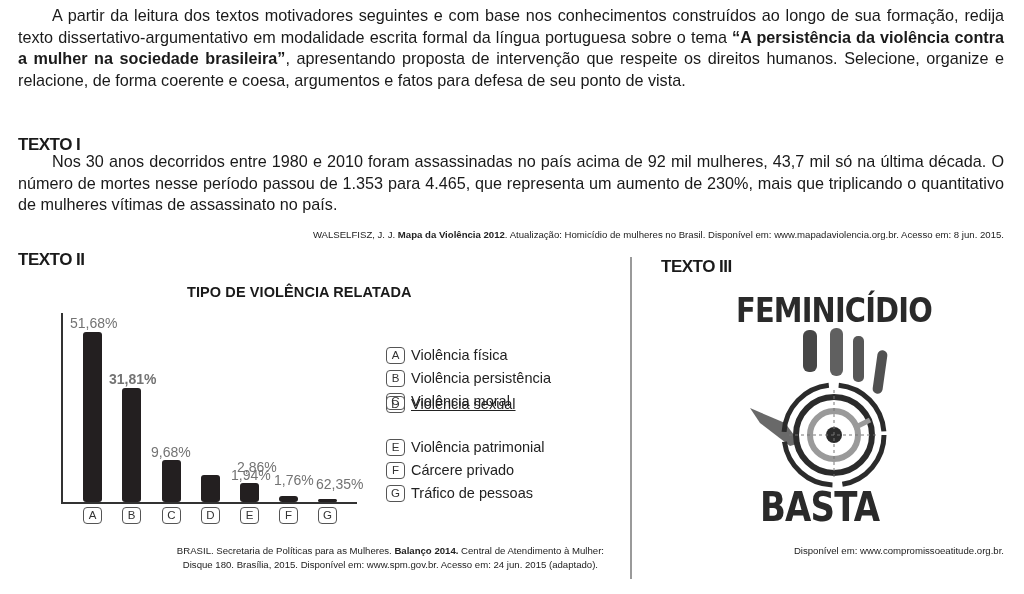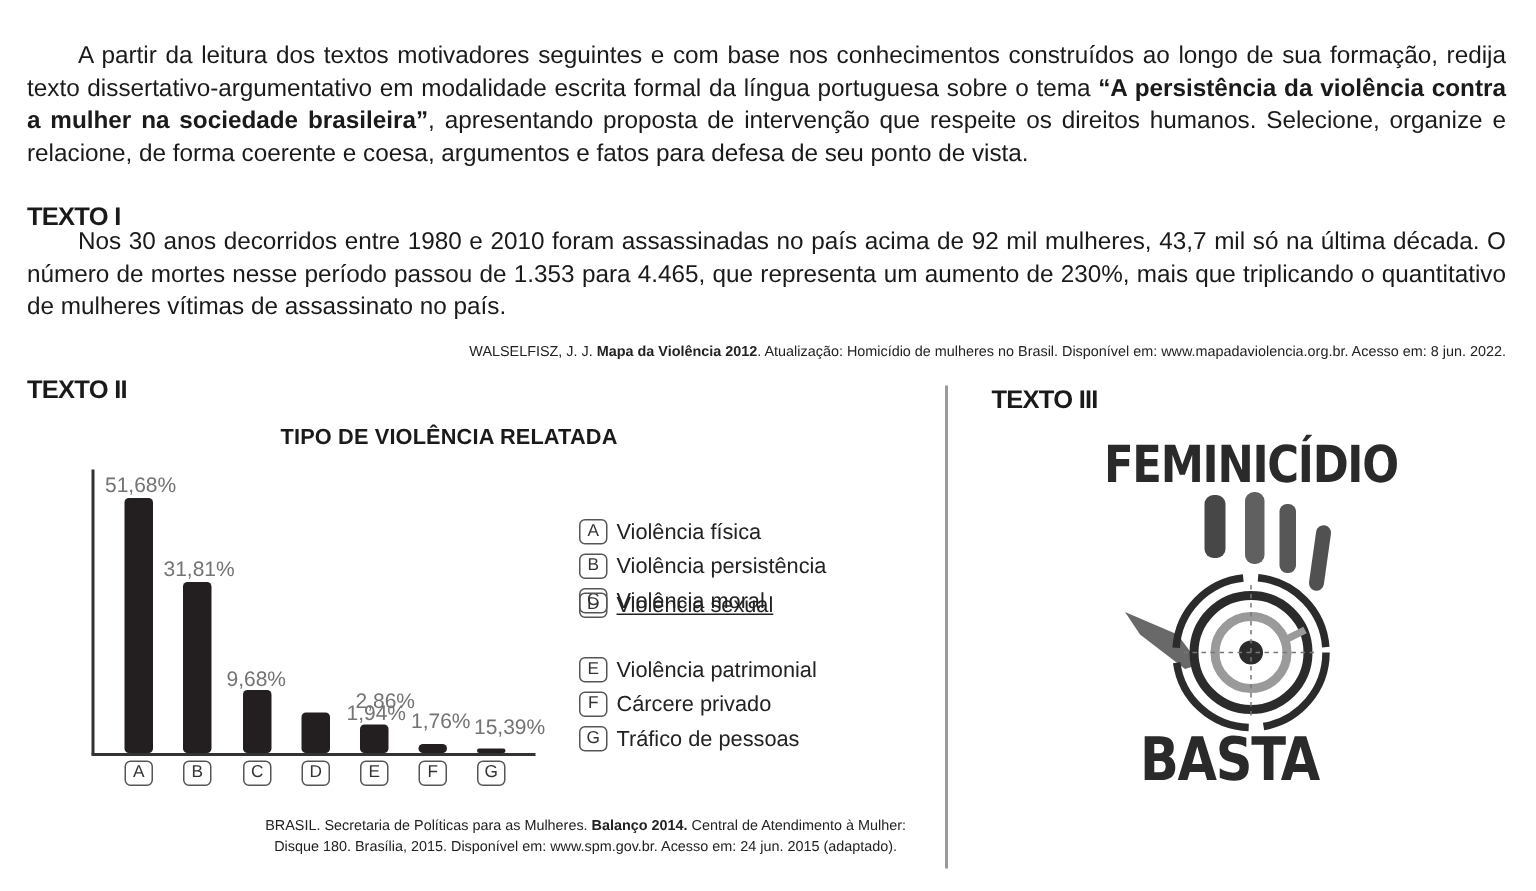--- a/index.html
+++ b/index.html
@@ -21,56 +21,56 @@
   .legend-item { position:absolute; left:386px; height:18px; font-size:14.5px; color:#222; white-space:nowrap; }
   .legend-item .box { position:relative; display:inline-block; vertical-align:middle; margin-right:6px; top:-1px; }
   .divider { position:absolute; left:630px; top:257px; width:2px; height:322px; background:#9a9a9a; }
   .poster { position:absolute; left:730px; top:288px; width:200px; height:240px; }
   .stencil { font-family:"DejaVu Sans", sans-serif; font-weight:bold; color:#2a2a2a;
              position:absolute; letter-spacing:-1px; transform:scaleX(0.85); transform-origin:left top; }
 </style>
 </head>
 <body>
 
-<div class="para" style="top:27px;">
+<div class="para" style="top:5px;">
   <p class="indent">
     <span>A partir da leitura dos textos motivadores seguintes e com base nos conhecimentos construídos ao longo de sua formação, redija texto dissertativo-argumentativo em modalidade escrita formal da língua portuguesa sobre o tema </span><b>“A persistência da violência contra a mulher na sociedade brasileira”</b><span>, apresentando proposta de intervenção que respeite os direitos humanos. Selecione, organize e relacione, de forma coerente e coesa, argumentos e fatos para defesa de seu ponto de vista.</span>
   </p>
 </div>
 
 <div class="heading" style="left:18px; top:135px;">TEXTO I</div>
 <div class="para" style="top:151px;">
   <p class="indent">Nos 30 anos decorridos entre 1980 e 2010 foram assassinadas no país acima de 92 mil mulheres, 43,7 mil só na última década. O número de mortes nesse período passou de 1.353 para 4.465, que representa um aumento de 230%, mais que triplicando o quantitativo de mulheres vítimas de assassinato no país.</p>
 </div>
 <div class="ref" style="right:20px; top:228px;">
-  <span>WALSELFISZ, J. J. </span><b>Mapa da Violência 2012</b><span>. Atualização: Homicídio de mulheres no Brasil. Disponível em: www.mapadaviolencia.org.br. Acesso em: 8 jun. 2022.</span>
+  <span>WALSELFISZ, J. J. </span><b>Mapa da Violência 2012</b><span>. Atualização: Homicídio de mulheres no Brasil. Disponível em: www.mapadaviolencia.org.br. Acesso em: 8 jun. 2015.</span>
 </div>
 
 <div class="heading" style="left:18px; top:250px;">TEXTO II</div>
 <div class="chart-title">TIPO DE VIOLÊNCIA RELATADA</div>
 
 <div>
   <div class="axis-v"></div>
   <div class="axis-h"></div>
 
   <div class="bar" style="left:83px; height:170px;"></div>
   <div class="bar" style="left:122px; height:114px;"></div>
   <div class="bar" style="left:162px; height:42px;"></div>
   <div class="bar" style="left:201px; height:27px;"></div>
   <div class="bar" style="left:240px; height:19px;"></div>
   <div class="bar" style="left:279px; height:6px;"></div>
   <div class="bar" style="left:318px; height:3px; border-radius:2px;"></div>
 
   <div class="bar-label" style="left:70px; top:315px;">51,68%</div>
-  <div class="bar-label" style="left:109px; top:371px;">31,81%</div>
+  <div class="bar-label" style="left:109px; top:371px;font-weight:bold;">31,81%</div>
   <div class="bar-label" style="left:151px; top:444px;">9,68%</div>
   <div class="bar-label" style="left:189px; top:459px;margin-left:48px;">2,86%</div>
   <div class="bar-label" style="left:231px; top:467px;">1,94%</div>
   <div class="bar-label" style="left:274px; top:472px;">1,76%</div>
-  <div class="bar-label" style="left:316px; top:476px;">15,39%</div>
+  <div class="bar-label" style="left:316px; top:476px;">62,35%</div>
 
   <div class="box" style="left:83px; top:507px;">A</div>
   <div class="box" style="left:122px; top:507px;">B</div>
   <div class="box" style="left:162px; top:507px;">C</div>
   <div class="box" style="left:201px; top:507px;">D</div>
   <div class="box" style="left:240px; top:507px;">E</div>
   <div class="box" style="left:279px; top:507px;">F</div>
   <div class="box" style="left:318px; top:507px;">G</div>
 </div>
 
@@ -108,13 +108,14 @@
     <circle cx="104" cy="107" r="24" fill="none" stroke="#9a9a9a" stroke-width="6"></circle>
     <line x1="124" y1="100" x2="140" y2="92" stroke="#9a9a9a" stroke-width="5"></line>
     <circle cx="104" cy="107" r="8" fill="#2b2b2b"></circle>
     <line x1="104" y1="62" x2="104" y2="152" stroke="#777" stroke-width="1" stroke-dasharray="3 3"></line>
     <line x1="59" y1="107" x2="149" y2="107" stroke="#777" stroke-width="1" stroke-dasharray="3 3"></line>
   </svg>
   <div class="stencil" style="left:30px; top:196px; font-size:40px;">BASTA</div>
 </div>
 
 <div class="ref" style="right:20px; top:544px; text-align:right;">
+  <div>Disponível em: www.compromissoeatitude.org.br.</div>
 </div>
 
 </body></html>

